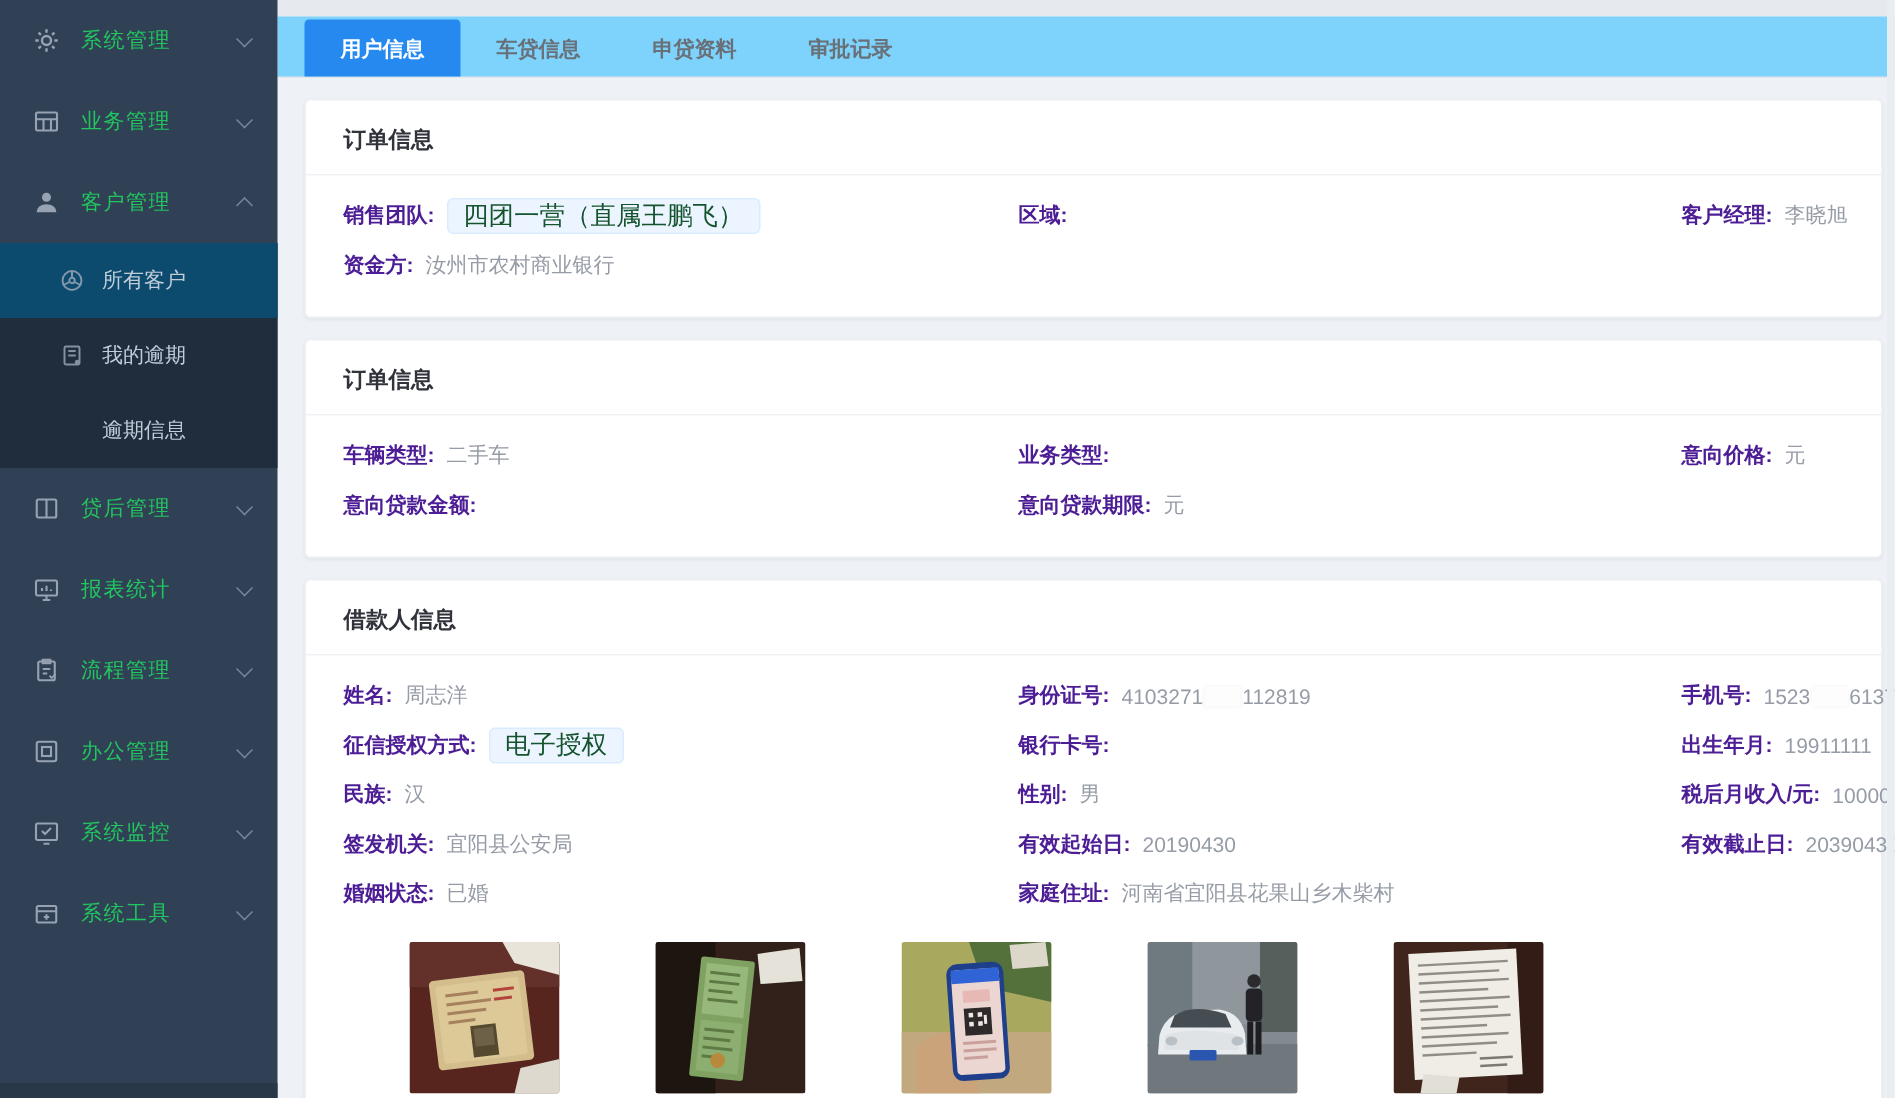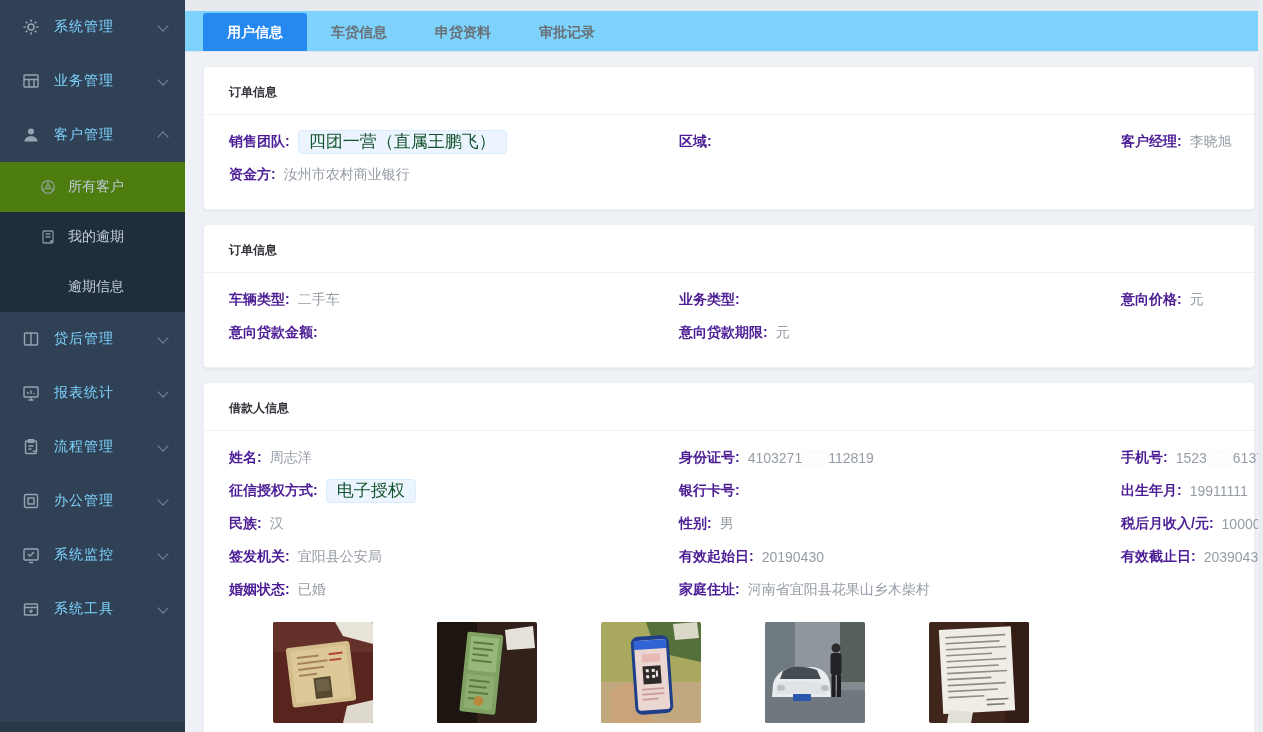--- a/index.html
+++ b/index.html
@@ -1,44 +1,44 @@
 <!DOCTYPE html>
 <html><head>
 <meta charset="utf-8">
 <style>
   html,body{margin:0;padding:0;}
   body{font-family:"Liberation Sans","DejaVu Sans",sans-serif;background:#eef1f5;}
   .app{position:relative;width:1263px;height:732px;overflow:hidden;background:#eef1f5;}
 
   
   .sidebar{position:absolute;left:0;top:0;width:185px;height:732px;background:#304156;z-index:5;}
-  .side-item{display:flex;align-items:center;height:54px;padding:0 18px 0 22px;color:#7dd3fc;
+  .side-item{display:flex;align-items:center;height:54px;padding:0 18px 0 22px;color:#22c55e;
     font-size:14px;cursor:pointer;box-sizing:border-box;}
   .side-item .ico{width:18px;height:18px;margin-right:14px;flex:none;opacity:.85;}
   .side-item .lbl{flex:1;letter-spacing:1px;}
   .chev{width:7px;height:7px;border-right:1.5px solid #77869b;border-bottom:1.5px solid #77869b;
     transform:rotate(45deg);margin-top:-3px;flex:none;}
   .chev.up{transform:rotate(-135deg);margin-top:4px;}
   .submenu{background:#1f2d3d;}
   .sub-item{display:flex;align-items:center;height:50px;padding-left:40px;color:#c0ccda;font-size:14px;cursor:pointer;}
-  .sub-item.active{background:#4d7c0f;}
+  .sub-item.active{background:#0c4a6e;}
   .sub-item .ico{width:16px;height:16px;margin-right:12px;opacity:.8;}
   .sub-item.noicon{padding-left:68px;}
   .side-footer{position:absolute;left:0;bottom:0;width:100%;height:10px;background:#283848;}
 
   
   .content{position:absolute;left:185px;top:0;width:1078px;height:732px;}
   .topstrip{height:11px;background:#e6eaee;}
   .tabbar{display:flex;align-items:flex-end;height:40px;padding-left:18px;border-bottom:1px solid #e2e6ea;background:#7dd3fc;}
   .tab{padding:0 24px;height:38px;line-height:38px;font-size:14px;color:#697078;cursor:pointer;font-weight:bold;}
   .tab.active{background:#2689ef;color:#fff;border-radius:3px 3px 0 0;font-weight:bold;}
 
   .card{background:#fff;border-radius:4px;margin:14px 8px 0 18px;box-shadow:0 1px 3px rgba(0,0,0,.06);
     border:1px solid #eef0f3;}
-  .card-head{font-size:12px;font-weight:bold;color:#30333a;padding:17px 25px 13px 25px;border-bottom:1px solid #f0f1f4;}
+  .card-head{font-size:15px;font-weight:bold;color:#30333a;padding:17px 25px 13px 25px;border-bottom:1px solid #f0f1f4;}
   .card-body{padding:10px 25px 18px 25px;}
   .frow{display:grid;grid-template-columns:450px 442px 1fr;align-items:center;min-height:33px;}
   .fcell{display:flex;align-items:center;font-size:14px;white-space:nowrap;}
   .flabel{font-weight:bold;color:#4c1d95;margin-right:8px;}
   .fvalue{color:#969ca6;}
   .redact{display:inline-block;width:24px;height:13px;background:#fdfdfd;box-shadow:0 0 3px rgba(0,0,0,.06);
     vertical-align:-2px;margin:0 1px;border-radius:1px;}
   .tag{display:inline-block;background:#ecf5ff;color:#14532d;border:1px solid #d9ecff;border-radius:4px;
     font-size:17px;padding:3px 10px;line-height:16px;}
 

